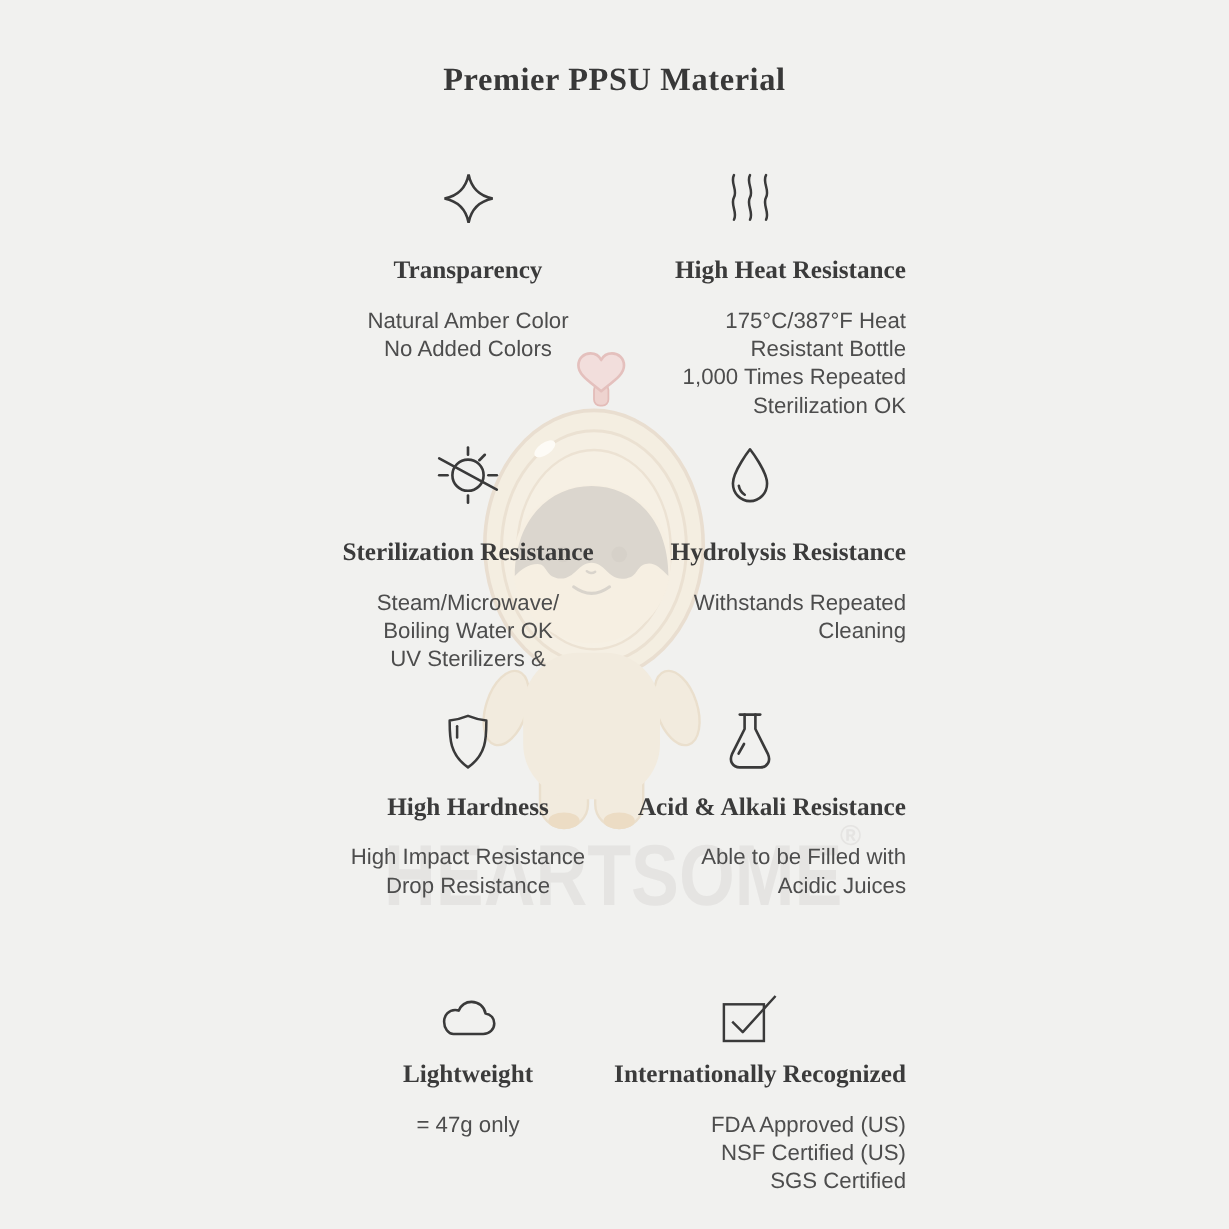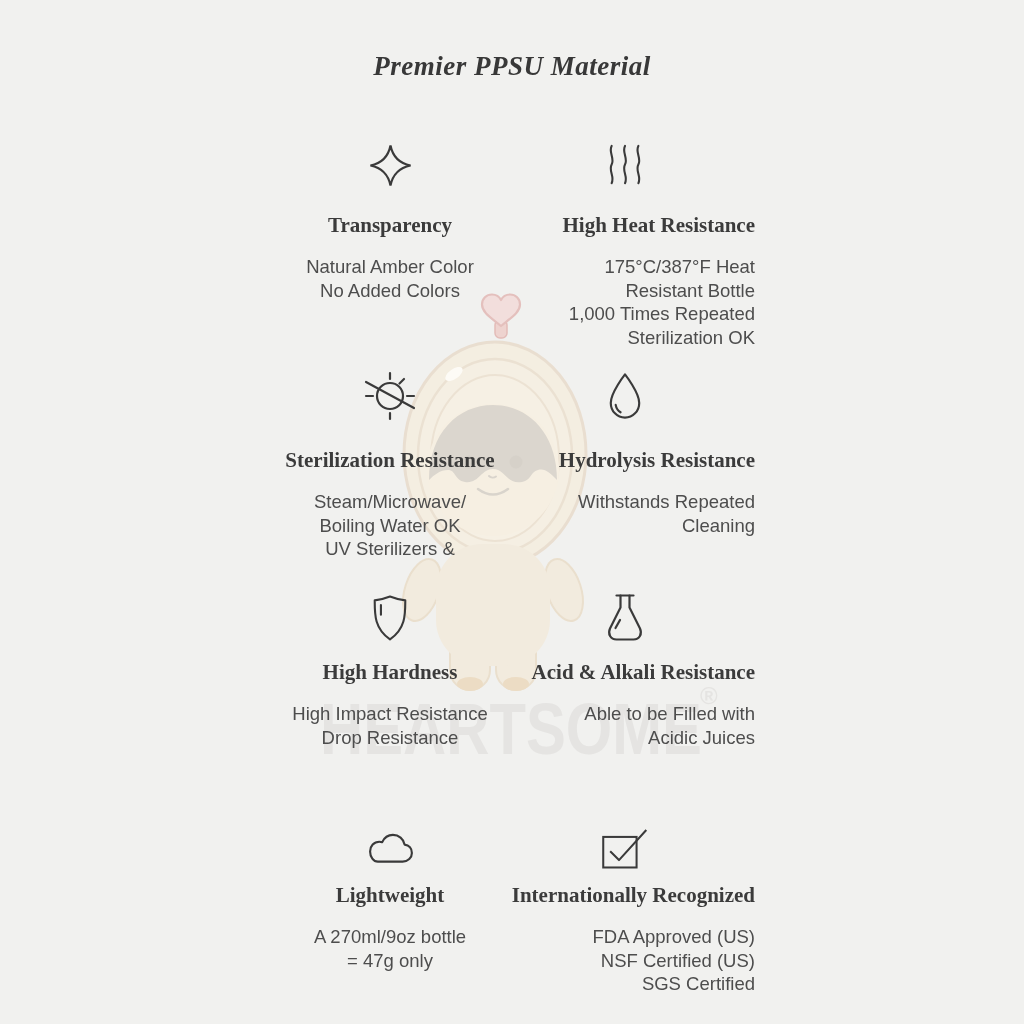--- a/index.html
+++ b/index.html
@@ -6,21 +6,21 @@
   body {
     width:1024px; height:1024px; position:relative; overflow:hidden;
     background:#f1f1ef;
     font-family:"Liberation Sans", sans-serif;
   }
   .page-title {
     position:absolute; top:50px; left:0; width:1024px;
     text-align:center;
     font-family:"Liberation Serif", serif;
     font-weight:bold; font-size:27px; line-height:32px;
-    color:#383838; letter-spacing:0.5px;font-style:italic;
+    color:#383838; letter-spacing:0.5px;
   }
   
   .watermark { position:absolute; left:302px; top:288px; width:420px; height:500px; z-index:0; }
   
   .feature { position:absolute; width:260px; text-align:center; z-index:2; }
   .col-l { left:260px; }
   .col-r { left:495px;text-align:right; }
   .row1 { top:134px; }
   .row2 { top:357px; }
   .row3 { top:581px; }
@@ -175,21 +175,20 @@
 </div>
 
 <div class="feature col-l row4">
   <div class="icon-wrap">
     <svg width="53" height="35" viewBox="0 0 52 36">
       <path class="icon-stroke" stroke-linejoin="round" d="M13 31.5 H38.5 C44 31.5 48 27.5 48 22.5 C48 18 45 14.5 40.5 14 C39.5 8 34.5 4 28.5 4 C23.5 4 19.5 7 17.5 11.5 C16.5 11 15.5 11 14.5 11 C9 11 5 15.5 5 21 C5 26.5 8.5 31.5 13 31.5 Z"></path>
     </svg>
   </div>
   <div class="feature-title">Lightweight</div>
   <div class="feature-lines">
-    <div>A 270ml/9oz bottle</div>
     <div>= 47g only</div>
   </div>
 </div>
 
 <div class="feature col-r row4">
   <div class="icon-wrap">
     <svg width="50" height="45" viewBox="0 0 54 48">
       <rect class="icon-stroke" x="3.5" y="11.5" width="36" height="33"></rect>
       <path class="icon-stroke" stroke-linejoin="round" d="M11 27 L20.5 36.5 L50 4"></path>
     </svg>

